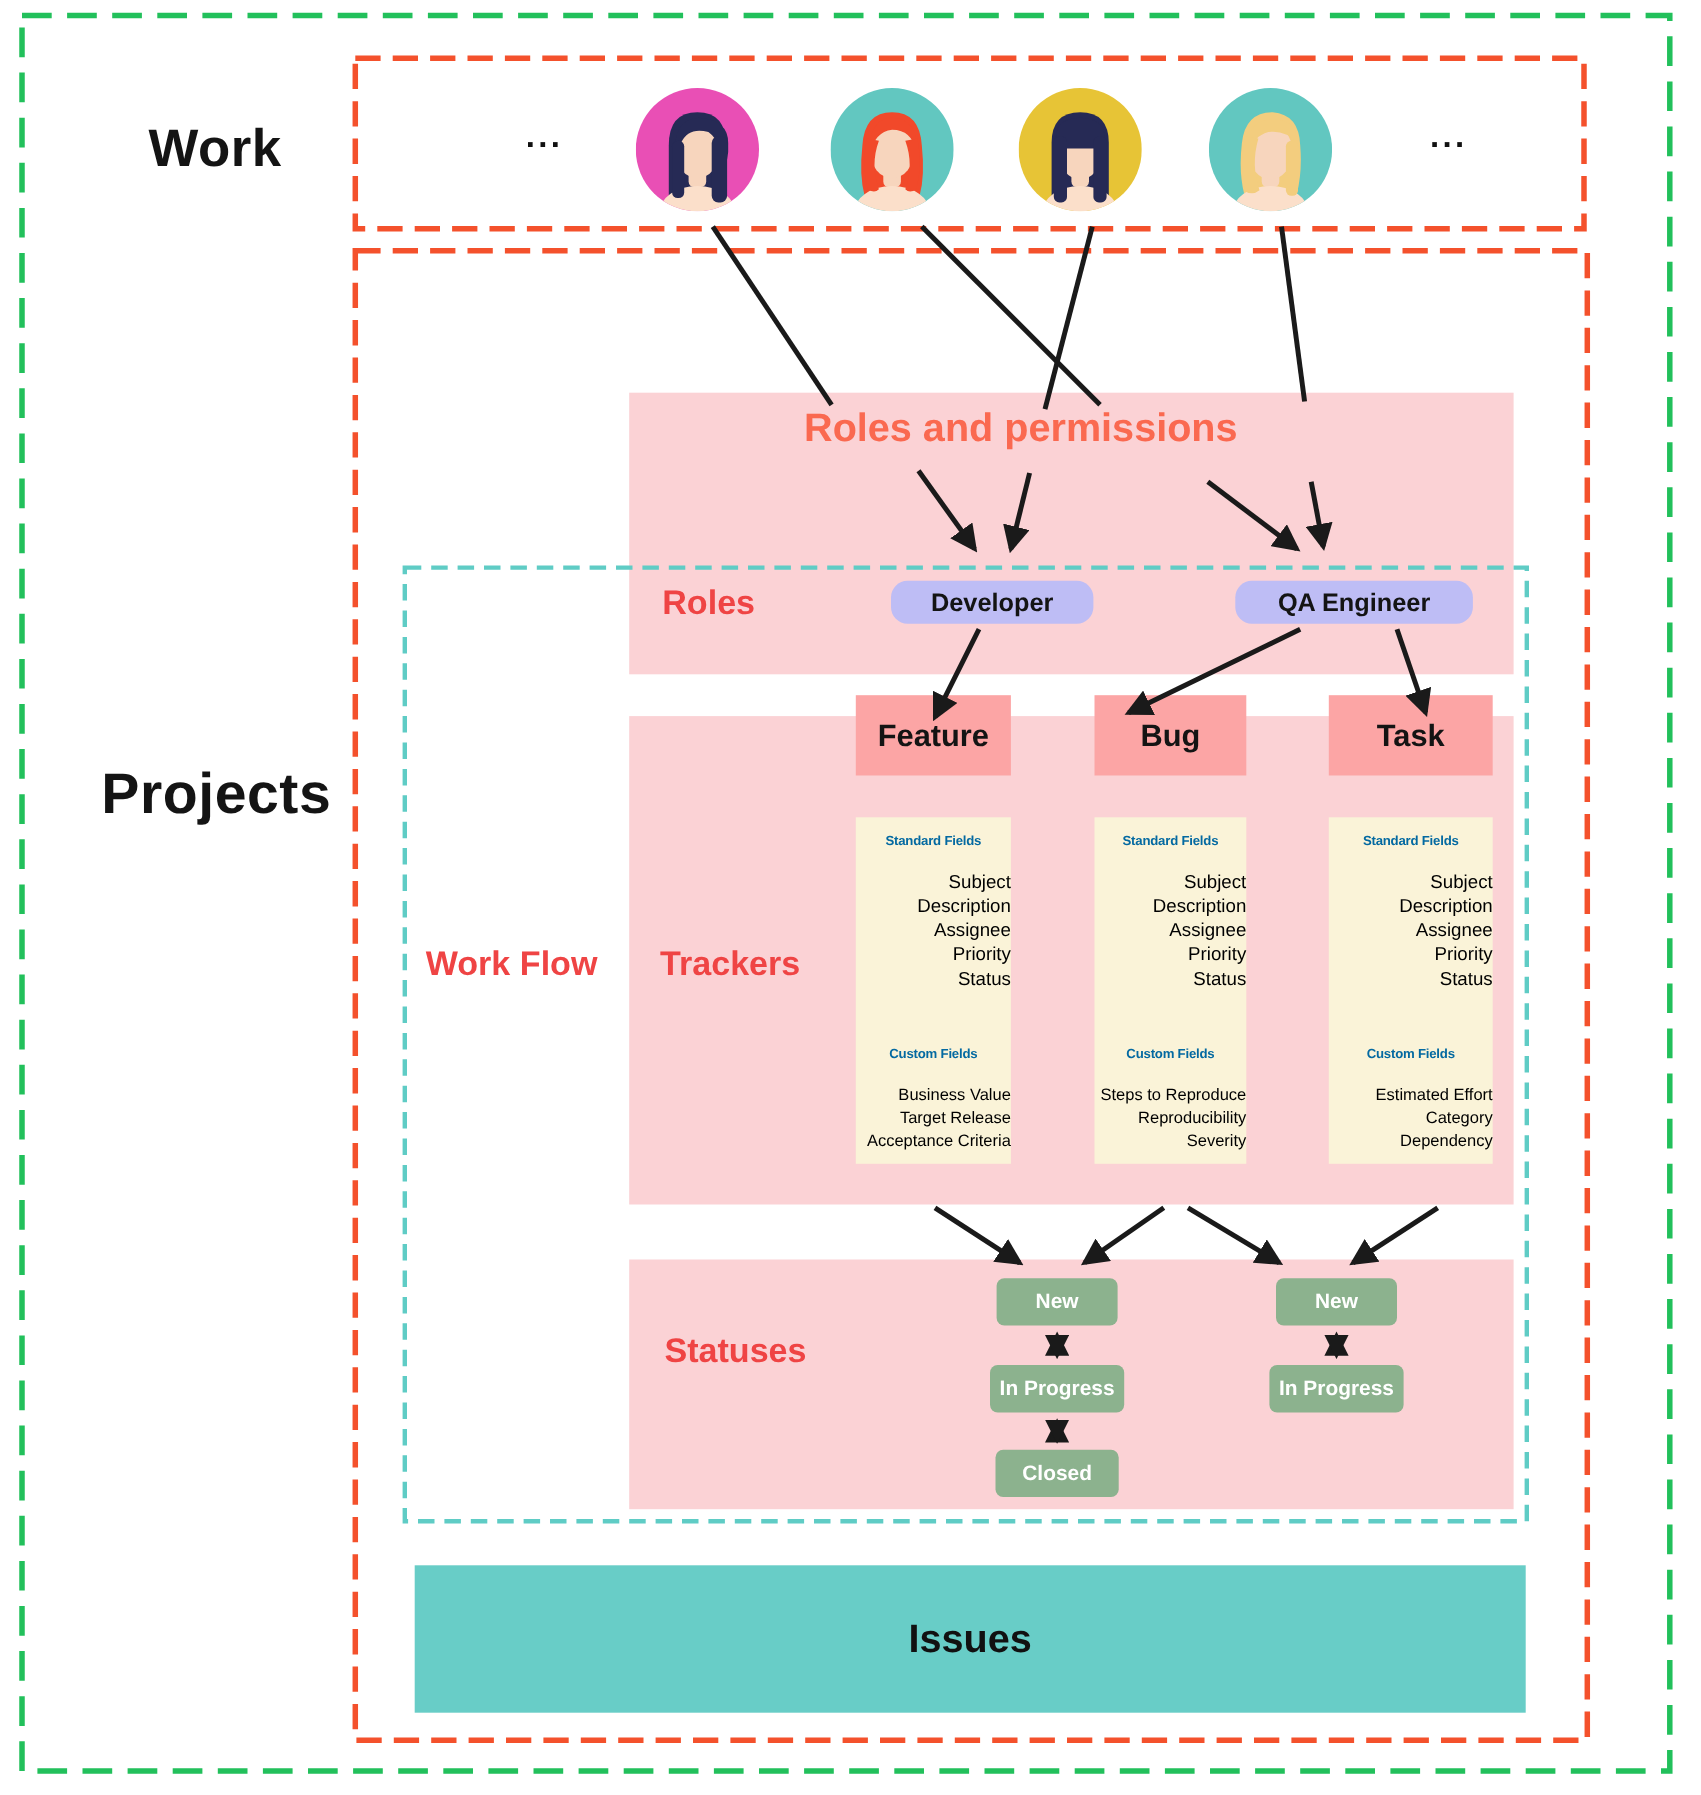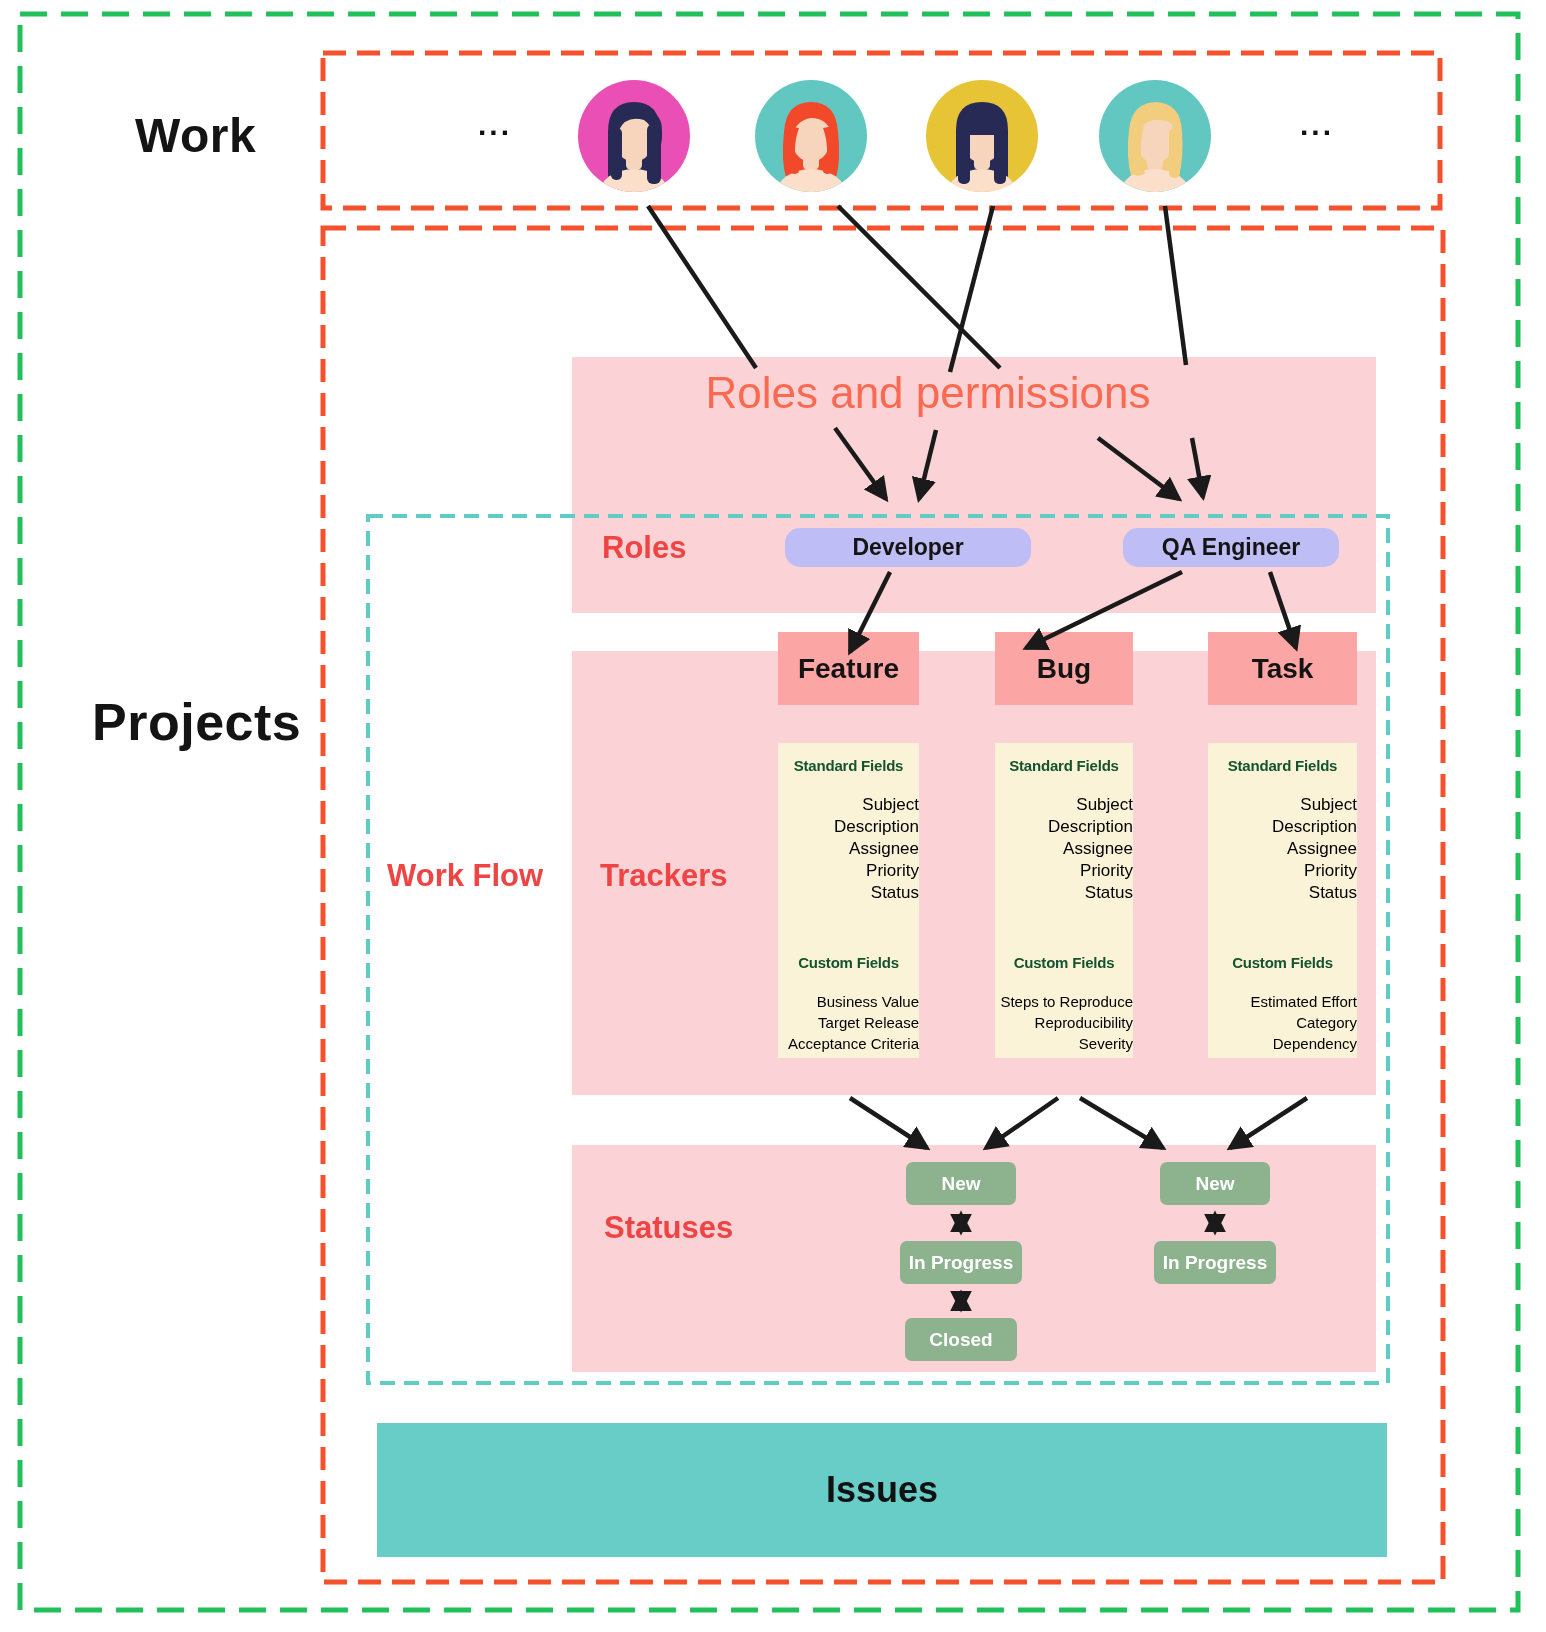--- a/index.html
+++ b/index.html
@@ -19,43 +19,43 @@
   #avatar-1{left:578px;} #avatar-2{left:755px;} #avatar-3{left:926px;} #avatar-4{left:1099px;}
   .avatar svg{display:block;width:112px;height:112px;}
 
   
   .pink-panel{position:absolute;left:572px;width:804px;background:#fbd2d5;}
   #roles-panel{top:357px;height:256px;}
   #trackers-panel{top:651px;height:444px;}
   #statuses-panel{top:1145px;height:227px;}
 
   #rp-title{position:absolute;left:572px;top:368px;width:712px;text-align:center;
-            font-size:44px;font-weight:400;color:#fa6950;}
+            font-size:36px;font-weight:700;color:#fa6950;}
 
   .section-label{position:absolute;font-size:31px;font-weight:700;color:#ef4444;}
   #roles-label{left:602px;top:530px;}
   #workflow-label{left:387px;top:858px;}
   #trackers-label{left:600px;top:858px;}
   #statuses-label{left:604px;top:1210px;}
 
   .role-btn{position:absolute;top:528px;height:39px;background:#bebdf5;border-radius:15px;
             display:flex;align-items:center;justify-content:center;font-size:23px;font-weight:700;color:#141414;}
-  #btn-developer{left:785px;width:246px;}
+  #btn-developer{left:810px;width:184px;}
   #btn-qa{left:1123px;width:216px;}
 
   
   .tracker-head{position:absolute;top:632px;height:73px;background:#fca5a5;
                 display:flex;align-items:center;justify-content:center;
                 font-size:28px;font-weight:700;color:#141414;}
   .tracker-fields{position:absolute;top:743px;height:315px;background:#faf3d8;
                   text-align:center;box-sizing:border-box;padding-top:14px;}
   #head-feature,#fields-feature{left:778px;width:141px;}
   #head-bug,#fields-bug{left:995px;width:138px;}
   #head-task,#fields-task{left:1208px;width:149px;}
-  .ft{font-size:15px;font-weight:700;color:#14532d;letter-spacing:-0.2px;}
+  .ft{font-size:12px;font-weight:700;color:#0369a1;letter-spacing:-0.2px;}
   .ft.custom{margin-top:50px;}
   .fl{margin-top:20px;color:#000000;text-align:right;}
   .fl.std div{font-size:17px;line-height:22px;}
   .fl.cus div{font-size:15px;line-height:21px;}
 
   
   .status-box{position:absolute;background:#8cb28e;border-radius:7px;color:#ffffff;
               display:flex;align-items:center;justify-content:center;font-size:19px;font-weight:700;}
   #st-new-l{left:906px;top:1162px;width:110px;height:43px;}
   #st-prog-l{left:900px;top:1241px;width:122px;height:43px;}

